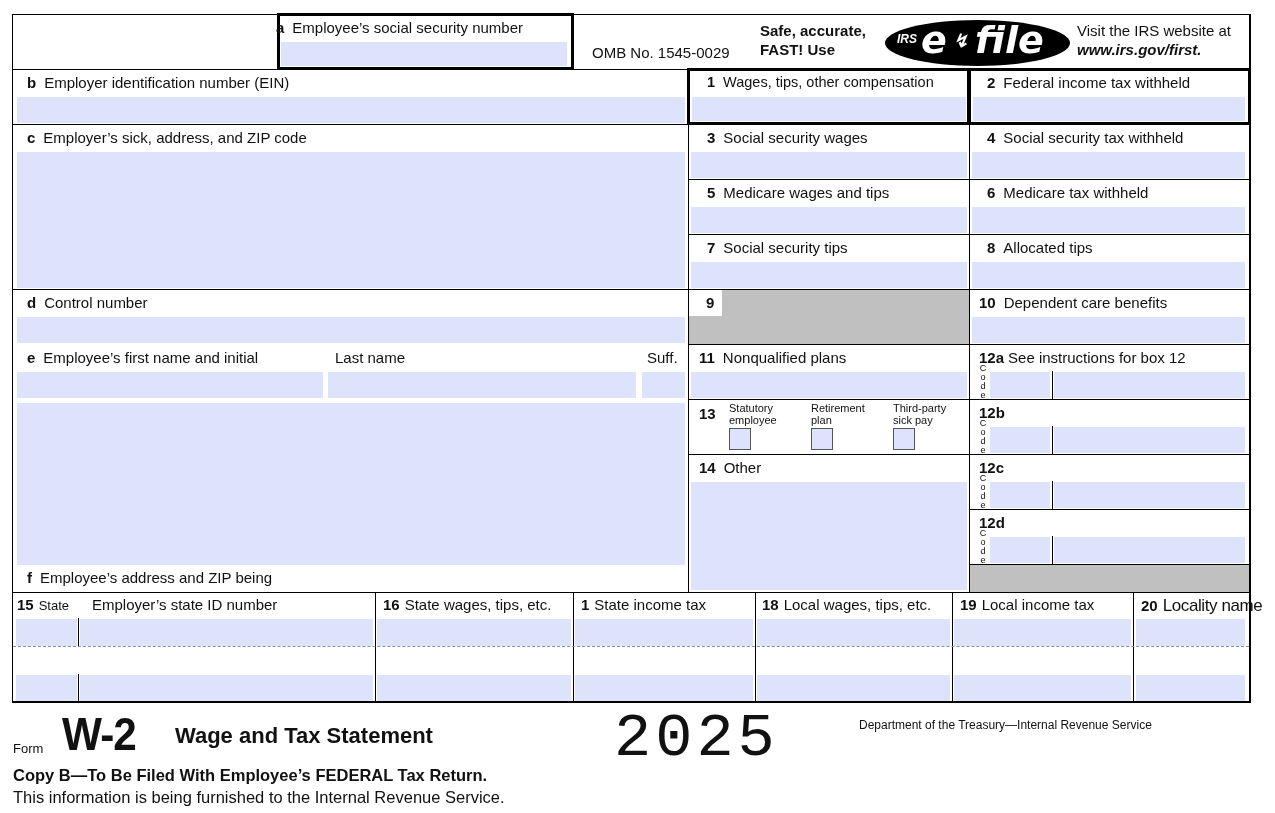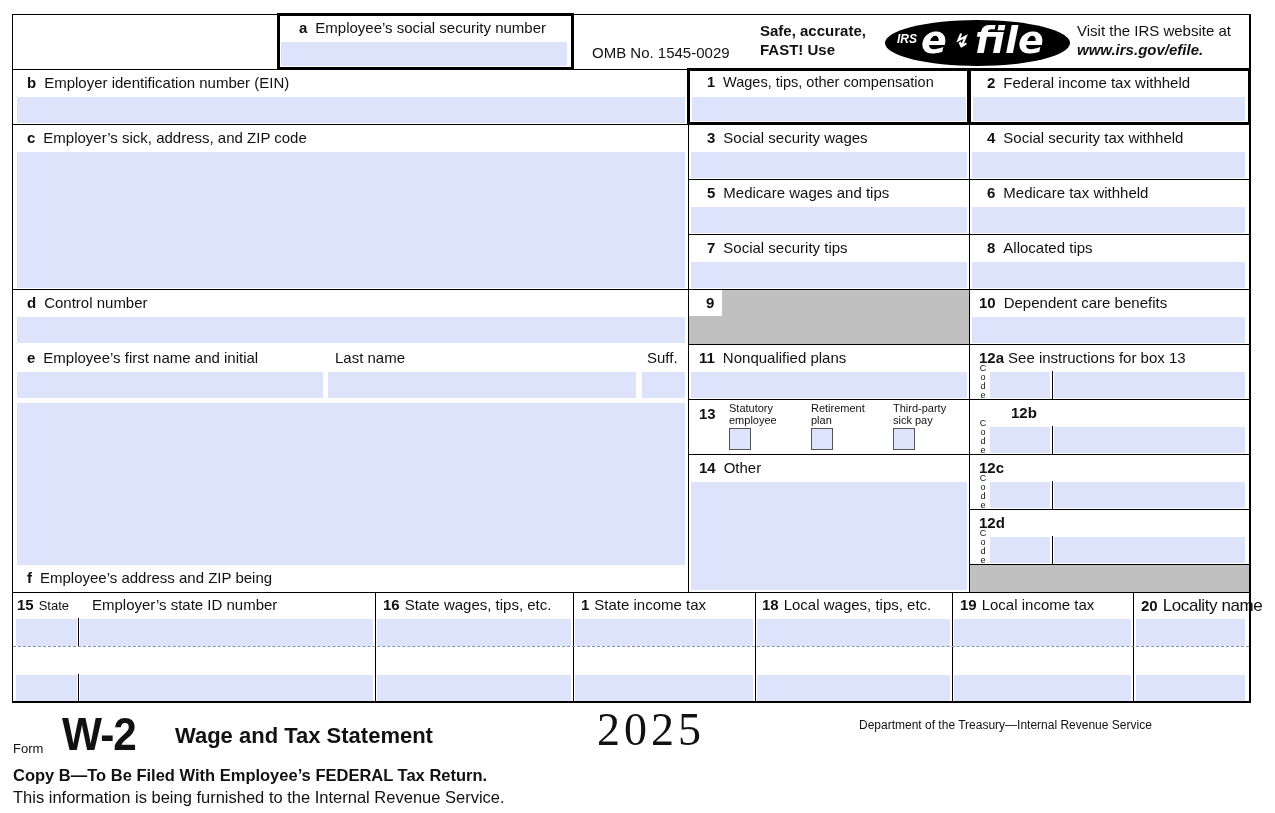--- a/index.html
+++ b/index.html
@@ -18,38 +18,38 @@
 </style>
 </head>
 <body>
 
 <div class="hl" style="left:12px;top:14px;width:1238px;"></div>
 <div class="vl" style="left:12px;top:14px;height:688px;"></div>
 <div class="vl" style="left:1249px;top:14px;height:688px;width:2px;"></div>
 <div class="hl" style="left:12px;top:701px;width:1239px;height:2px;"></div>
 
 <div class="abs" style="left:277px;top:13px;width:297px;height:57px;border:3px solid #000;box-sizing:border-box;"></div>
-<div class="lbl" style="left:299px;top:19px;"><b>a</b><span>Employee’s social security number</span></div>
+<div class="lbl" style="left:276px;top:19px;"><b>a</b><span>Employee’s social security number</span></div>
 <input class="field" style="left: 281px; top: 42px; width: 286px; height: 24px;" value="">
 
 <div class="lbl" style="left:592px;top:44px;">OMB No. 1545-0029</div>
 
 <div class="lbl" style="left:760px;top:21px;font-weight:bold;line-height:19px;">
   <div>Safe, accurate,</div>
   <div>FAST! Use</div>
 </div>
 <div class="abs" style="left:885px;top:20px;width:185px;height:46px;background:#000;border-radius:50%;color:#fff;font-weight:bold;font-style:italic;">
   <span style="position:absolute;left:12px;top:12px;font-size:12px;">IRS</span>
   <span style="position:absolute;left:36px;top:-2px;font-size:38px;font-family:'DejaVu Sans',sans-serif;">e</span>
   <span style="position:absolute;left:68px;top:10px;font-size:18px;">↯</span>
   <span style="position:absolute;left:90px;top:-2px;font-size:38px;font-family:'DejaVu Sans',sans-serif;">file</span>
 </div>
 <div class="lbl" style="left:1077px;top:21px;line-height:19px;">
   <div>Visit the IRS website at</div>
-  <div style="font-weight:bold;font-style:italic;">www.irs.gov/efile.</div>
+  <div style="font-weight:bold;font-style:italic;">www.irs.gov/first.</div>
 </div>
 
 <div class="hl" style="left:12px;top:69px;width:1238px;"></div>
 
 <div class="lbl" style="left:27px;top:74px;text-align:center;"><b>b</b><span>Employer identification number (EIN)</span></div>
 <input class="field" style="left: 17px; top: 97px; width: 668px; height: 26px;" value="">
 
 <div class="abs" style="left:687px;top:68px;width:283px;height:57px;border:3px solid #000;box-sizing:border-box;"></div>
 <div class="abs" style="left:968px;top:68px;width:283px;height:57px;border:3px solid #000;box-sizing:border-box;"></div>
 <div class="lbl" style="left:707px;top:74px;font-size:14.5px;"><b>1</b><span>Wages, tips, other compensation</span></div>
@@ -102,21 +102,21 @@
 <input class="field" style="left: 17px; top: 372px; width: 306px; height: 26px;" value="">
 <input class="field" style="left: 328px; top: 372px; width: 308px; height: 26px;" value="">
 <input class="field" style="left: 642px; top: 372px; width: 43px; height: 26px;" value="">
 
 <textarea class="field" style="left: 17px; top: 403px; width: 668px; height: 162px; resize: none;"></textarea>
 <div class="lbl" style="left:27px;top:569px;"><b>f</b><span>Employee’s address and ZIP being</span></div>
 
 <div class="lbl" style="left:699px;top:349px;"><b>11</b><span>Nonqualified plans</span></div>
 <input class="field" style="left: 691px; top: 372px; width: 276px; height: 26px;" value="">
 
-<div class="lbl" style="left:979px;top:349px;"><b style="margin-right:4px;">12a</b><span>See instructions for box 13</span></div>
+<div class="lbl" style="left:979px;top:349px;"><b style="margin-right:4px;">12a</b><span>See instructions for box 12</span></div>
 <div class="code" style="left:979px;top:364px;">
     <div>C</div>
     <div>o</div>
     <div>d</div>
     <div>e</div>
   </div>
 <input class="field" style="left: 990px; top: 372px; width: 60px; height: 26px;">
 <div class="vl" style="left:1052px;top:371px;height:28px;"></div>
 <input class="field" style="left: 1054px; top: 372px; width: 191px; height: 26px;">
 
@@ -132,21 +132,21 @@
     <div>plan</div>
   </div>
 <div class="lbl small" style="left:893px;top:402px;">
     <div>Third-party</div>
     <div>sick pay</div>
   </div>
 <div class="chk" style="left:729px;top:428px;"></div>
 <div class="chk" style="left:811px;top:428px;"></div>
 <div class="chk" style="left:893px;top:428px;"></div>
 
-<div class="lbl" style="left:979px;top:404px;margin-left:32px;"><b>12b</b></div>
+<div class="lbl" style="left:979px;top:404px;"><b>12b</b></div>
 <div class="code" style="left:979px;top:419px;">
     <div>C</div>
     <div>o</div>
     <div>d</div>
     <div>e</div>
   </div>
 <input class="field" style="left: 990px; top: 427px; width: 60px; height: 26px;">
 <div class="vl" style="left:1052px;top:426px;height:28px;"></div>
 <input class="field" style="left: 1054px; top: 427px; width: 191px; height: 26px;">
 
@@ -212,16 +212,16 @@
 <input class="field" style="left: 80px; top: 675px; width: 293px; height: 26px;">
 <input class="field" style="left: 377px; top: 675px; width: 194px; height: 26px;">
 <input class="field" style="left: 575px; top: 675px; width: 178px; height: 26px;">
 <input class="field" style="left: 757px; top: 675px; width: 193px; height: 26px;">
 <input class="field" style="left: 954px; top: 675px; width: 177px; height: 26px;">
 <input class="field" style="left: 1136px; top: 675px; width: 109px; height: 26px;">
 
 <div class="lbl" style="left:13px;top:741px;font-size:13px;">Form</div>
 <div class="lbl" style="left:62px;top:707px;font-size:46px;font-weight:bold;letter-spacing:-1px;transform:scaleX(0.92);transform-origin:left;">W-2</div>
 <div class="lbl" style="left:175px;top:723px;font-size:22px;font-weight:bold;">Wage and Tax Statement</div>
-<div class="lbl" style="left:597px;top:703px;font-size:46px;font-family:Liberation Serif, serif;letter-spacing:4px;">2025</div>
+<div class="lbl" style="left:614px;top:703px;font-size:62px;font-family:Liberation Mono, monospace;letter-spacing:4px;">2025</div>
 <div class="lbl" style="left:859px;top:718px;font-size:12px;">Department of the Treasury—Internal Revenue Service</div>
 <div class="lbl" style="left:13px;top:766px;font-size:16.5px;font-weight:bold;">Copy B—To Be Filed With Employee’s FEDERAL Tax Return.</div>
 <div class="lbl" style="left:13px;top:788px;font-size:16.5px;">This information is being furnished to the Internal Revenue Service.</div>
 
 </body></html>

